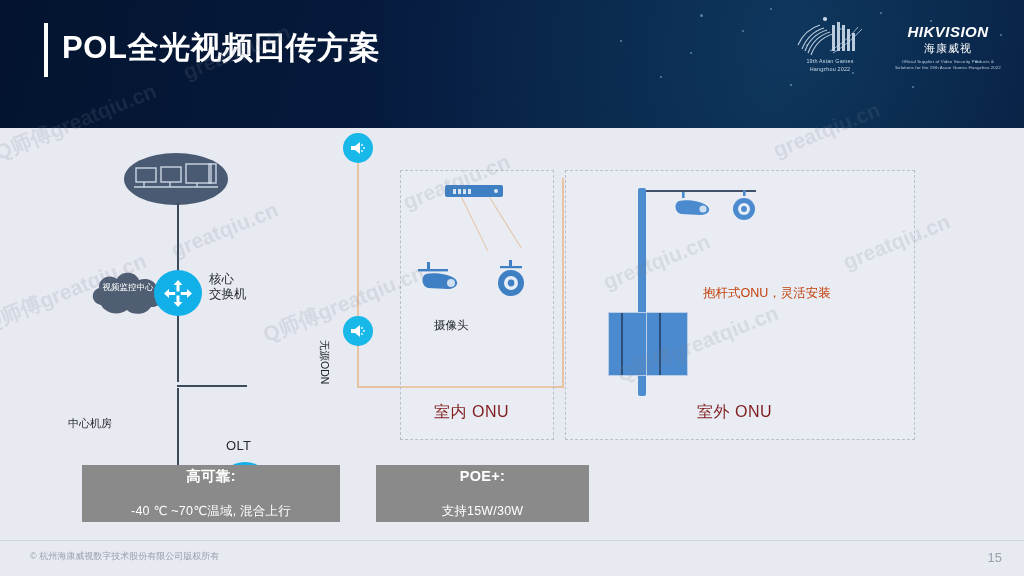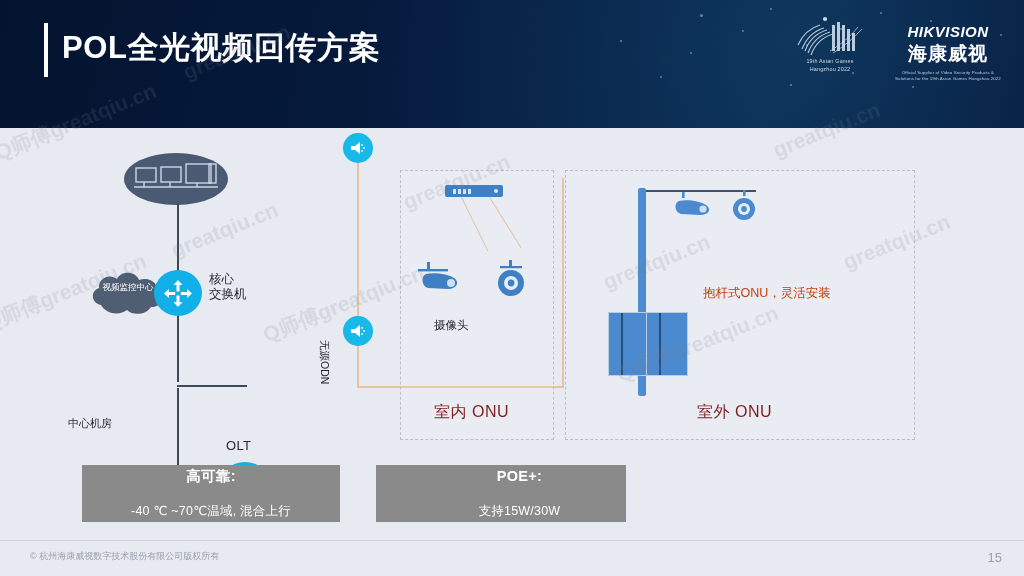--- a/index.html
+++ b/index.html
@@ -34,21 +34,21 @@
   
   .logos{position:absolute;right:22px;top:12px;height:72px;display:flex;align-items:center;gap:18px;}
   .ag-logo{position:relative;width:92px;height:70px;color:#dfe9f2;}
   .ag-emblem{position:absolute;left:8px;top:2px;width:76px;height:44px;opacity:.92;}
   .ag-cap{
     position:absolute;left:0;top:45px;width:92px;text-align:center;
     font-size:5.4px;line-height:7.5px;color:#c9d9e6;letter-spacing:.2px;
   }
   .hik{position:relative;width:108px;height:66px;text-align:center;color:#fff;}
   .hik-en{font-size:15px;font-weight:bold;font-style:italic;letter-spacing:.5px;margin-top:8px;}
-  .hik-cn{font-size:19px;font-weight:bold;letter-spacing:1px;margin-top:1px;}
+  .hik-cn{font-size:11px;font-weight:normal;letter-spacing:1px;margin-top:1px;}
   .hik-sub{font-size:4.4px;line-height:6.2px;color:#b9cbdc;margin-top:3px;letter-spacing:.1px;}
 
   
   .canvas{position:absolute;left:0;top:100px;width:1024px;height:476px;}
 
   
   .pc-cloud{
     position:absolute;left:124px;top:53px;width:104px;height:52px;
     background:#4a5a72;border-radius:50%;
   }
@@ -126,21 +126,21 @@
 
   
   .feat{
     position:absolute;background:#8a8a8a;
     display:flex;flex-direction:column;align-items:center;justify-content:center;
     color:#ffffff;text-align:center;gap:16px;
   }
   .feat .f-title{font-size:14.5px;font-weight:bold;line-height:19px;letter-spacing:.3px;}
   .feat .f-sub{font-size:12.5px;line-height:18px;letter-spacing:.2px;}
   .feat-1{left:82px;top:465px;width:258px;height:57px;}
-  .feat-2{left:376px;top:465px;width:213px;height:57px;padding-left:37px;}
+  .feat-2{left:376px;top:465px;width:213px;height:57px;}
   .feat-3{left:657px;top:465px;width:256px;height:57px;}
 
   
   .footer-line{position:absolute;left:0;top:540px;width:1024px;height:1px;background:#d2d6e0;}
   .copyright{position:absolute;left:30px;top:550px;font-size:9px;color:#9aa0ad;white-space:nowrap;}
   .pagenum{position:absolute;right:22px;top:550px;font-size:13px;color:#9aa0ad;margin-left:10px;}
 
   
   .wm{
     position:absolute;color:rgba(120,130,150,.17);font-size:21px;font-weight:bold;

